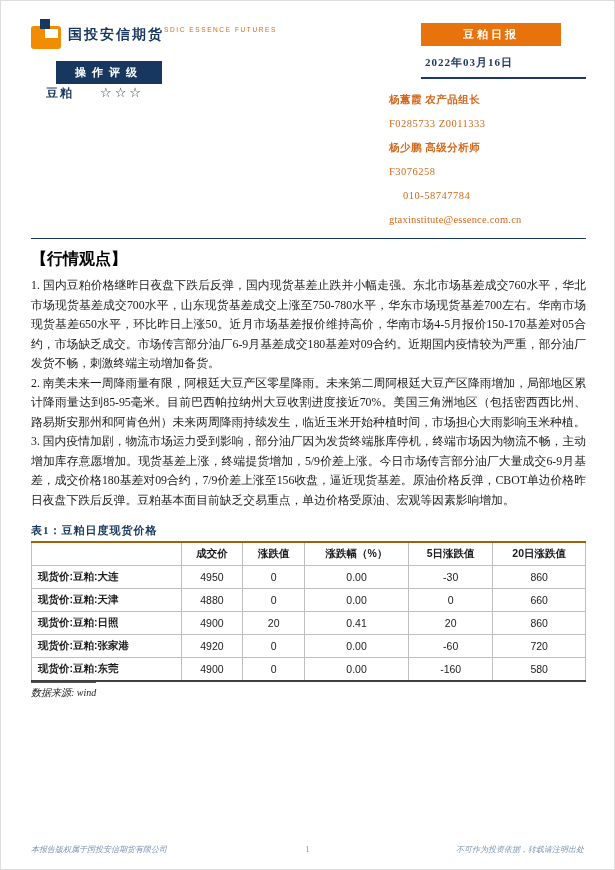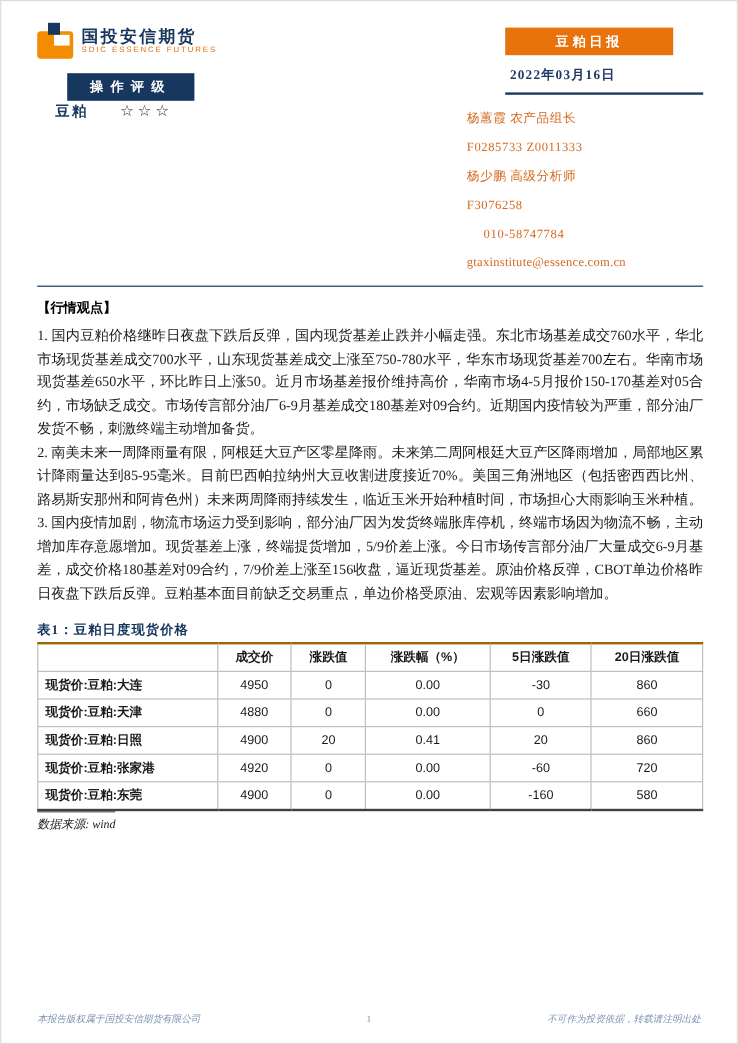--- a/index.html
+++ b/index.html
@@ -14,21 +14,21 @@
     color:#1a1a1a;
     overflow:hidden;
   }
 
   
   .brand { position:absolute; left:30px; top:18px; display:flex; align-items:center; gap:7px; }
   .logo-icon { position:relative; width:30px; height:30px; display:inline-block; }
   .logo-orange { position:absolute; left:0; top:7px; width:30px; height:23px; background:#F28C00; border-radius:3px; }
   .logo-notch  { position:absolute; right:3px; top:10px; width:13px; height:9px; background:#ffffff; }
   .logo-blue   { position:absolute; left:9px; top:0; width:10px; height:10px; background:#17375E; }
-  .brand-text { display:flex; flex-direction:column; line-height:1.15; }
+  .brand-text { display:flex; flex-direction:row; line-height:1.15; }
   .company-cn { color:#17375E; font-weight:bold; font-size:14px; letter-spacing:2px; font-family:"Liberation Sans",sans-serif; }
   .company-en { color:#E36C0A; font-size:6.5px; letter-spacing:1.6px; font-family:"Liberation Sans",sans-serif; }
 
   .header-right { position:absolute; left:420px; top:22px; width:165px; }
   .report-badge {
     width:140px; box-sizing:border-box;
     background:#E8720C; color:#ffffff;
     font-size:11px; font-weight:bold; letter-spacing:3px;
     text-align:center; padding:4px 0;
     font-family:"Liberation Sans",sans-serif;
@@ -45,29 +45,29 @@
     font-size:11px; font-weight:bold; letter-spacing:6px;
     text-align:center; padding:4px 0;
     font-family:"Liberation Sans",sans-serif;
   }
   .rating-row { position:absolute; left:45px; top:84px; display:flex; align-items:flex-start; gap:26px; }
   .instrument { color:#17375E; font-weight:bold; font-size:12px; letter-spacing:2px; }
   .stars { color:#333333; font-size:13px; letter-spacing:3px; }
 
   .analysts { position:absolute; left:388px; top:92px; width:200px; color:#D4691E; font-size:10.5px; }
   .a-line { line-height:14px; margin-bottom:10px; letter-spacing:0.5px; }
-  .a-line.bold { font-weight:normal; }
+  .a-line.bold { font-weight:bold; }
   .a-line.indent { padding-left:14px; }
   .a-line.email { letter-spacing:0.2px; }
 
   .divider { position:absolute; top:237px; left:30px; width:555px; height:1px; background:#17375E; }
 
   
   .main { position:absolute; top:248px; left:30px; width:555px; }
-  .section-title { font-weight:bold; font-size:11px; color:#000000; margin:0 0 6px 0; }
+  .section-title { font-weight:bold; font-size:16px; color:#000000; margin:0 0 6px 0; }
   .para { margin:0; font-size:11.8px; line-height:19.5px; text-align:justify; color:#1a1a1a; }
 
   
   .table-block { margin-top:13px; }
   .table-title { color:#17375E; font-weight:bold; font-size:11px; margin-bottom:3px; letter-spacing:1px; }
   table.spot { width:100%; border-collapse:collapse; font-size:10.5px; font-family:"Liberation Sans",sans-serif; }
   table.spot th, table.spot td { border:1px solid #bfbfbf; padding:4px 6px; text-align:center; color:#1a1a1a; }
   table.spot thead th { border-top:2px solid #a16207; font-weight:bold; background:#ffffff; }
   table.spot tbody tr:last-child td { border-bottom:2px solid #404040; }
   table.spot td.rowlabel { text-align:left; font-weight:bold; width:27%; }

